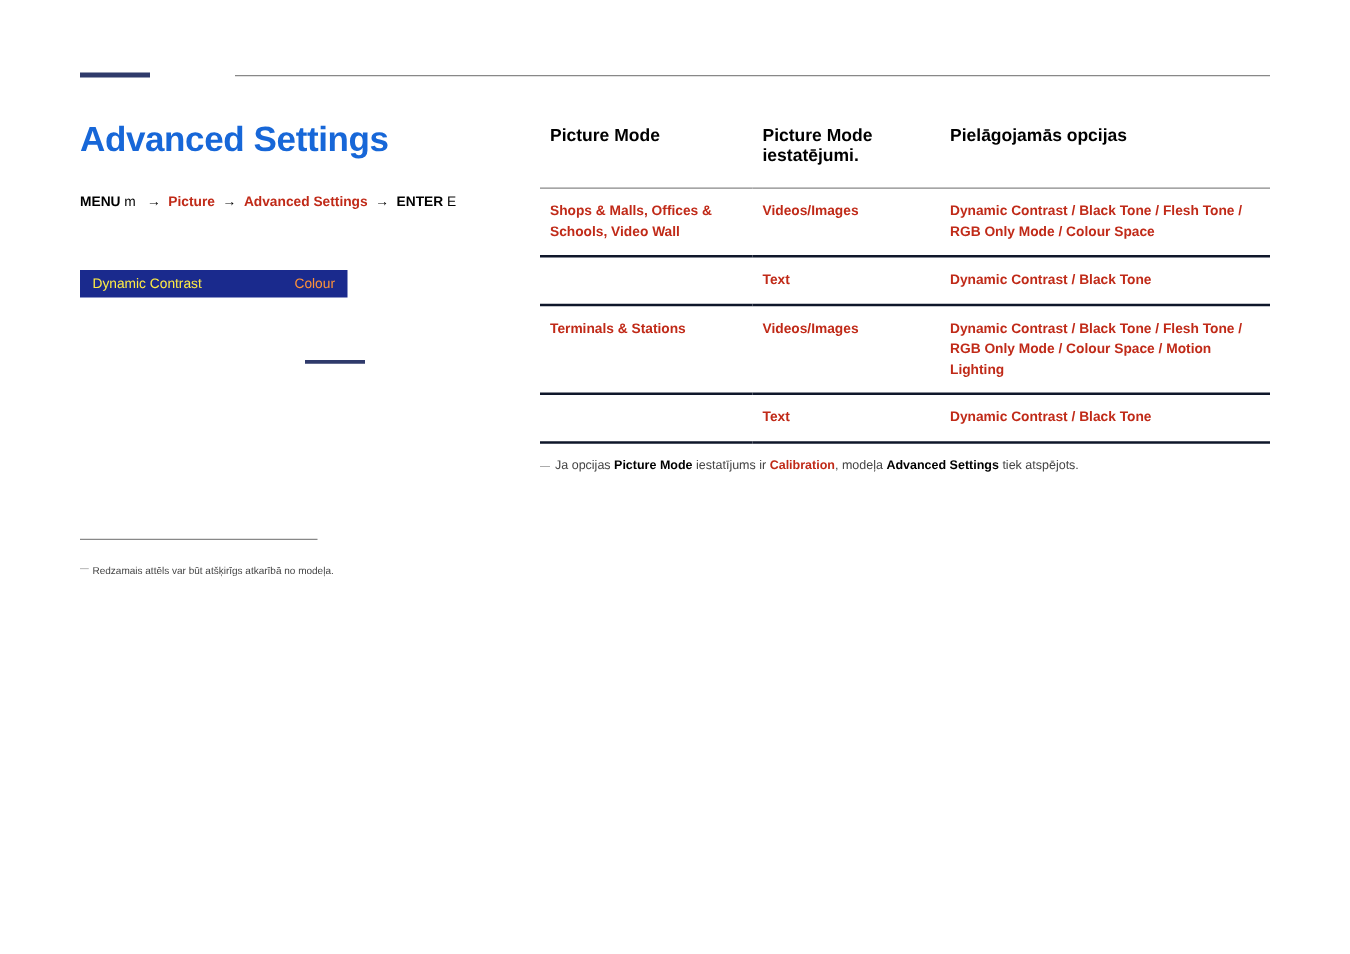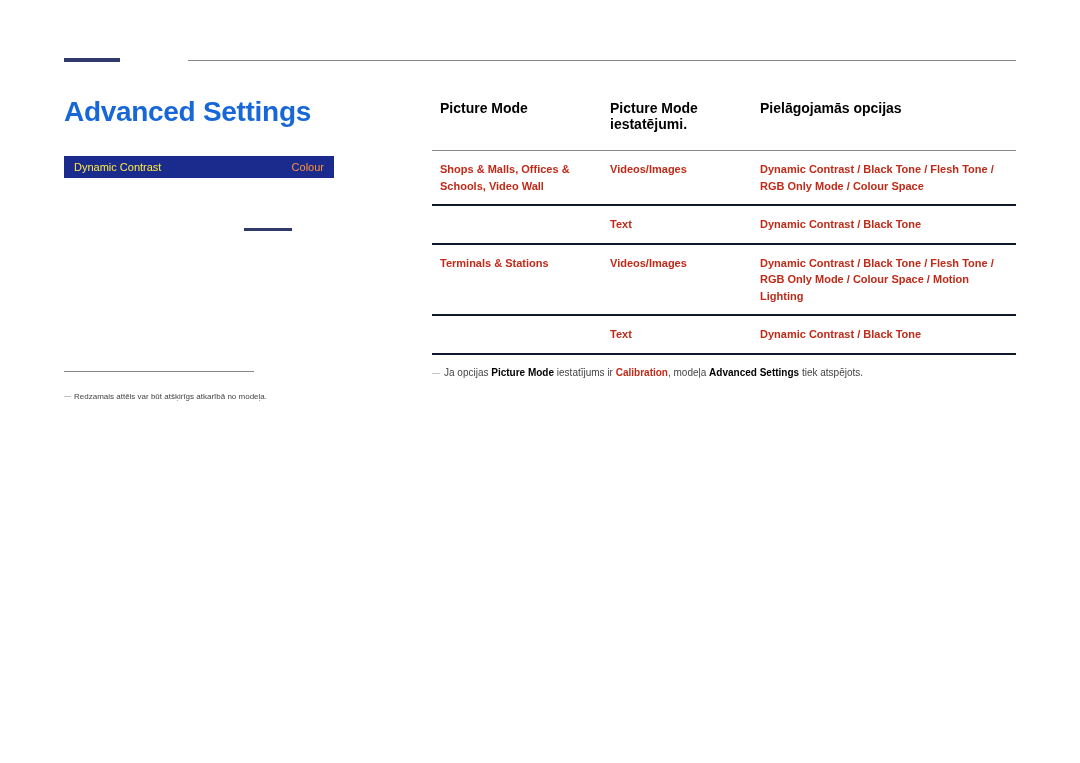--- a/index.html
+++ b/index.html
@@ -49,21 +49,21 @@
     letter-spacing: -0.3px;
   }
   .breadcrumb {
     font-size: 11px;
     margin-bottom: 48px;
   }
   .breadcrumb .k { font-weight: 700; color: #000; }
   .breadcrumb .sep { color: #000; padding: 0 3px; }
   .breadcrumb .p { font-weight: 700; color: #c02a18; }
   .menubox {
-    width: 270px;
+    width: 214px;
     margin-bottom: 12px;
   }
   .menubox .row {
     display: flex;
     justify-content: space-between;
     align-items: center;
     height: 22px;
     font-size: 11px;
     padding: 0 10px;
   }
@@ -144,20 +144,29 @@
 <body>
 
 <div class="topbar"></div>
 <div class="toprule"></div>
 
 <div class="page">
 
   <div class="leftcol">
     <div class="title">Advanced Settings</div>
 
+    <div class="breadcrumb">
+      <span class="k">MENU</span><span class="sep">m</span>
+      <span class="sep">→</span>
+      <span class="p">Picture</span>
+      <span class="sep">→</span>
+      <span class="p">Advanced Settings</span>
+      <span class="sep">→</span>
+      <span class="k">ENTER</span><span class="sep">E</span>
+    </div>
 
     <div class="menubox">
       <div class="row active">
         <span class="lbl">Dynamic Contrast</span>
         <span class="val">Colour</span>
       </div>
     </div>
 
     <div class="shortbar"></div>
 

